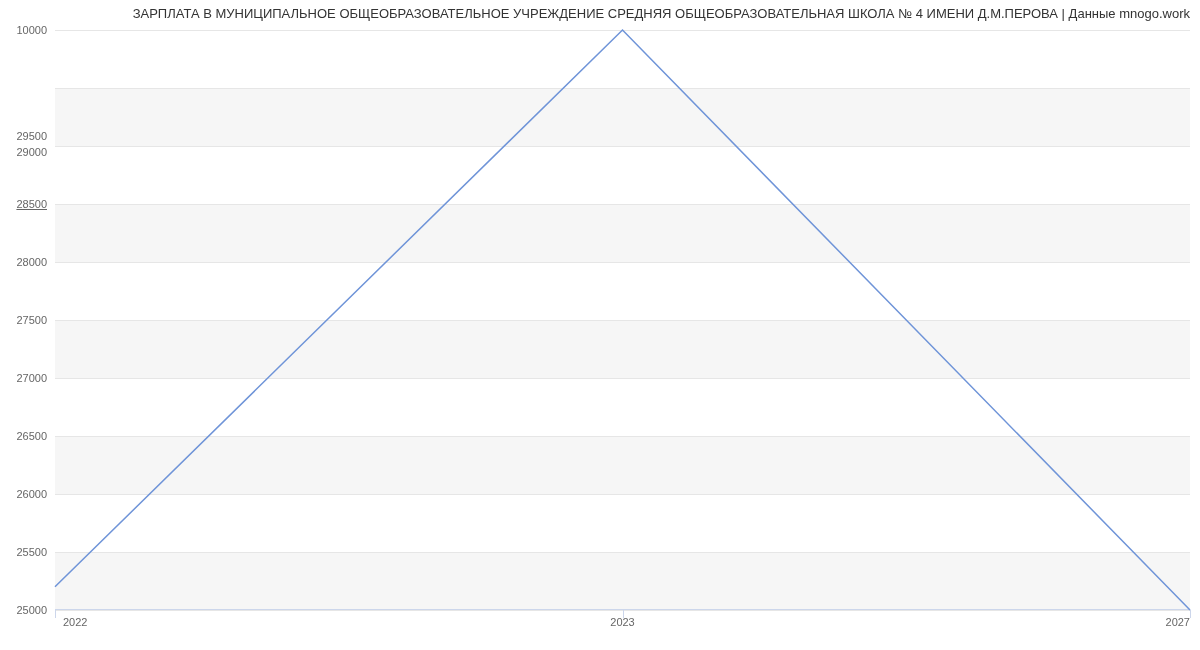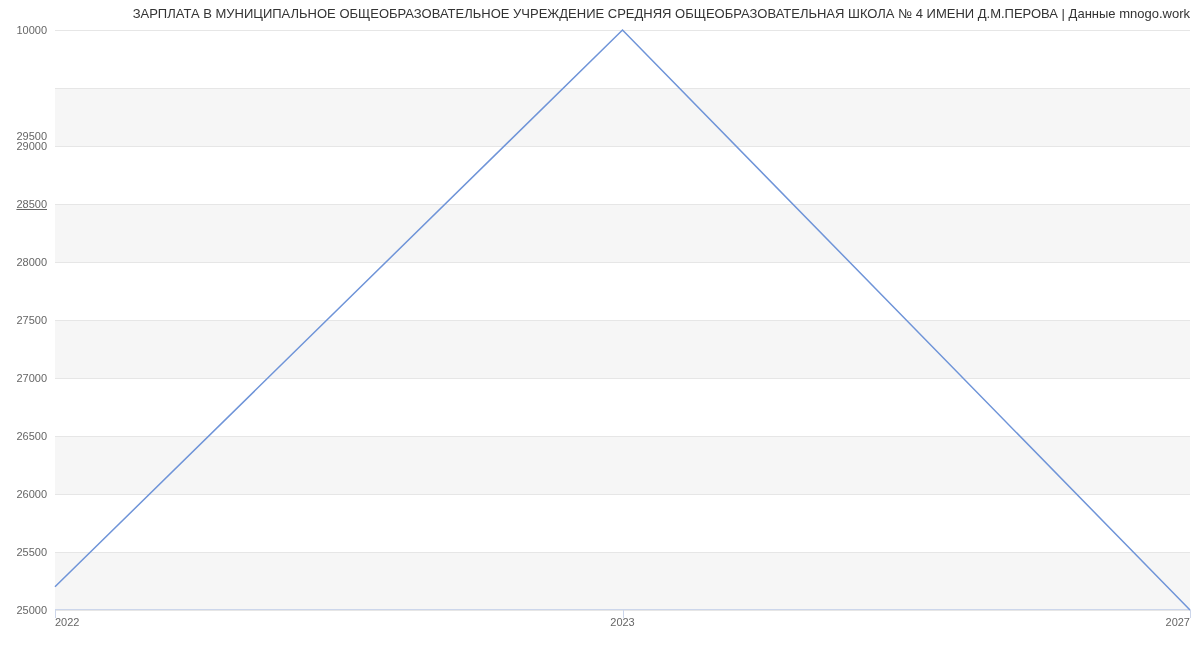--- a/index.html
+++ b/index.html
@@ -64,21 +64,21 @@
   }
   .x-tick {
     position: absolute;
     top: 100%;
     margin-top: 6px;
     font-size: 11px;
     color: #666;
     transform: translateX(-50%);
     white-space: nowrap;
   }
-  .x-tick.first { transform: translateX(0); }
+  .x-tick.first { transform: translateX(0); margin-left: 8px; }
   .x-tick.last  { transform: translateX(-100%); }
   svg.line-svg {
     position: absolute;
     left: 0;
     top: 0;
     width: 100%;
     height: 100%;
     overflow: visible;
   }
   .axis-line {
@@ -129,21 +129,21 @@
     <div class="axis-line x-axis"></div>
     <div class="plot-area" id="yticks">
         <div class="y-tick" style="top: 580px;">25000</div>
         <div class="y-tick" style="top: 522px;">25500</div>
         <div class="y-tick" style="top: 464px;">26000</div>
         <div class="y-tick" style="top: 406px;">26500</div>
         <div class="y-tick" style="top: 348px;">27000</div>
         <div class="y-tick" style="top: 290px; margin-left: 36px;">27500</div>
         <div class="y-tick" style="top: 232px;">28000</div>
         <div class="y-tick" style="top: 174px; text-decoration: underline;">28500</div>
-        <div class="y-tick" style="top: 116px;">29000</div>
+        <div class="y-tick" style="top: 122px;">29000</div>
         <div class="y-tick" style="top: 58px; margin-top: 48px;">29500</div>
         <div class="y-tick" style="top: 0px;">10000</div>
       </div>
     <div class="plot-area" id="xticks">
         <div class="x-tick-mark" style="left: 0px;"></div>
         <div class="x-tick first" style="left: 0px;">2022</div>
         <div class="x-tick-mark" style="left: 567.5px;"></div>
         <div class="x-tick" style="left: 567.5px;">2023</div>
         <div class="x-tick-mark" style="left: 1135px;"></div>
         <div class="x-tick last" style="left: 1135px;">2027</div>

